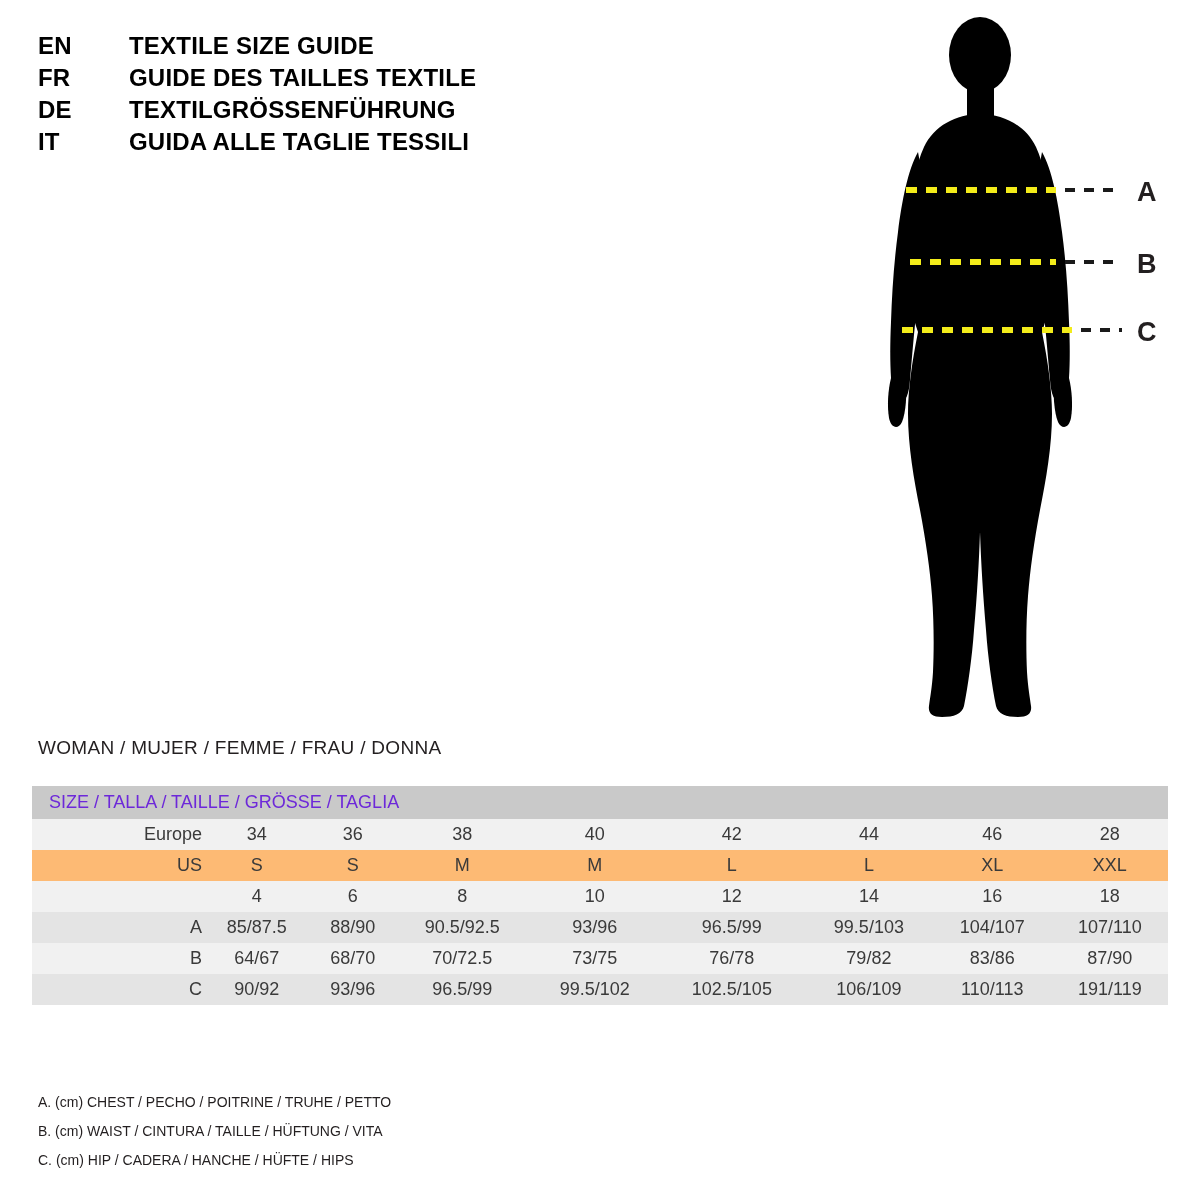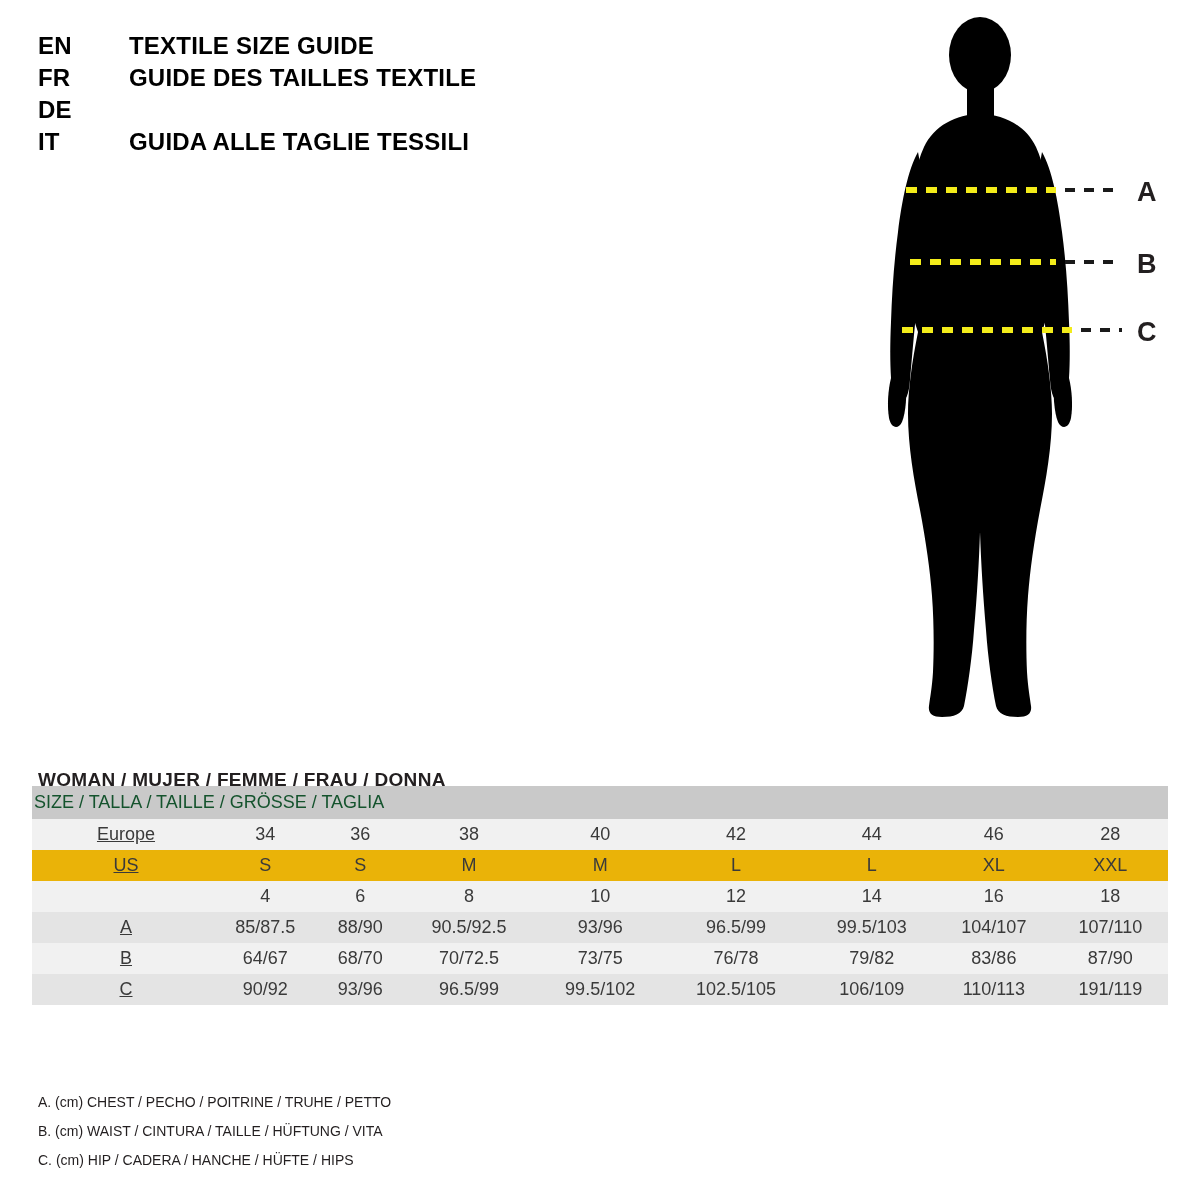--- a/index.html
+++ b/index.html
@@ -50,24 +50,24 @@
     width: 330px;
     height: 730px;
   }
   .figure-wrap svg {
     display: block;
   }
 
   
   .section-title {
     position: absolute;
-    top: 769px;
+    top: 737px;
     left: 38px;
     font-size: 19px;
-    font-weight: bold;
+    font-weight: normal;
     letter-spacing: 0.3px;
     color: #231f20;
   }
 
   
   .size-table {
     position: absolute;
     top: 786px;
     left: 32px;
     width: 1136px;
@@ -77,37 +77,35 @@
   }
   .size-table th, .size-table td {
     padding: 0;
     height: 31px;
     line-height: 31px;
     text-align: center;
     font-weight: normal;
     white-space: nowrap;
   }
   .size-table .rowhead {
-    text-align: center;
-    padding-left: 9px;
+    text-align: right;
     width: 170px;
-    text-decoration: underline;
   }
   .size-table tr.head-row th {
     background: #c9c9c9;
-    color: #14532d;
+    color: #6d28d9;
     font-weight: normal;
     text-align: left;
-    padding-left: 2px;
+    padding-left: 17px;
     font-size: 18px;
     height: 19px;
     line-height: 33px;
   }
   .size-table tr.band-light td { background: #f1f1f1; }
-  .size-table tr.band-white td { background: #eab308; }
+  .size-table tr.band-white td { background: #fdba74; }
   .size-table tr.band-grey  td { background: #e4e4e4; }
 
   
   .notes {
     position: absolute;
     left: 38px;
     top: 1088px;
     font-size: 14px;
     color: #231f20;
   }
@@ -124,20 +122,21 @@
   <div class="lang-row">
     <span class="lang-code">EN</span>
     <span class="lang-text">TEXTILE SIZE GUIDE</span>
   </div>
   <div class="lang-row">
     <span class="lang-code">FR</span>
     <span class="lang-text">GUIDE DES TAILLES TEXTILE</span>
   </div>
   <div class="lang-row">
     <span class="lang-code">DE</span>
+    <span class="lang-text">TEXTILGRÖSSENFÜHRUNG</span>
   </div>
   <div class="lang-row">
     <span class="lang-code">IT</span>
     <span class="lang-text">GUIDA ALLE TAGLIE TESSILI</span>
   </div>
 </div>
 
 <div class="figure-wrap">
   <svg width="330" height="730" viewBox="0 0 330 730" xmlns="http://www.w3.org/2000/svg">
     <g fill="#000000">

